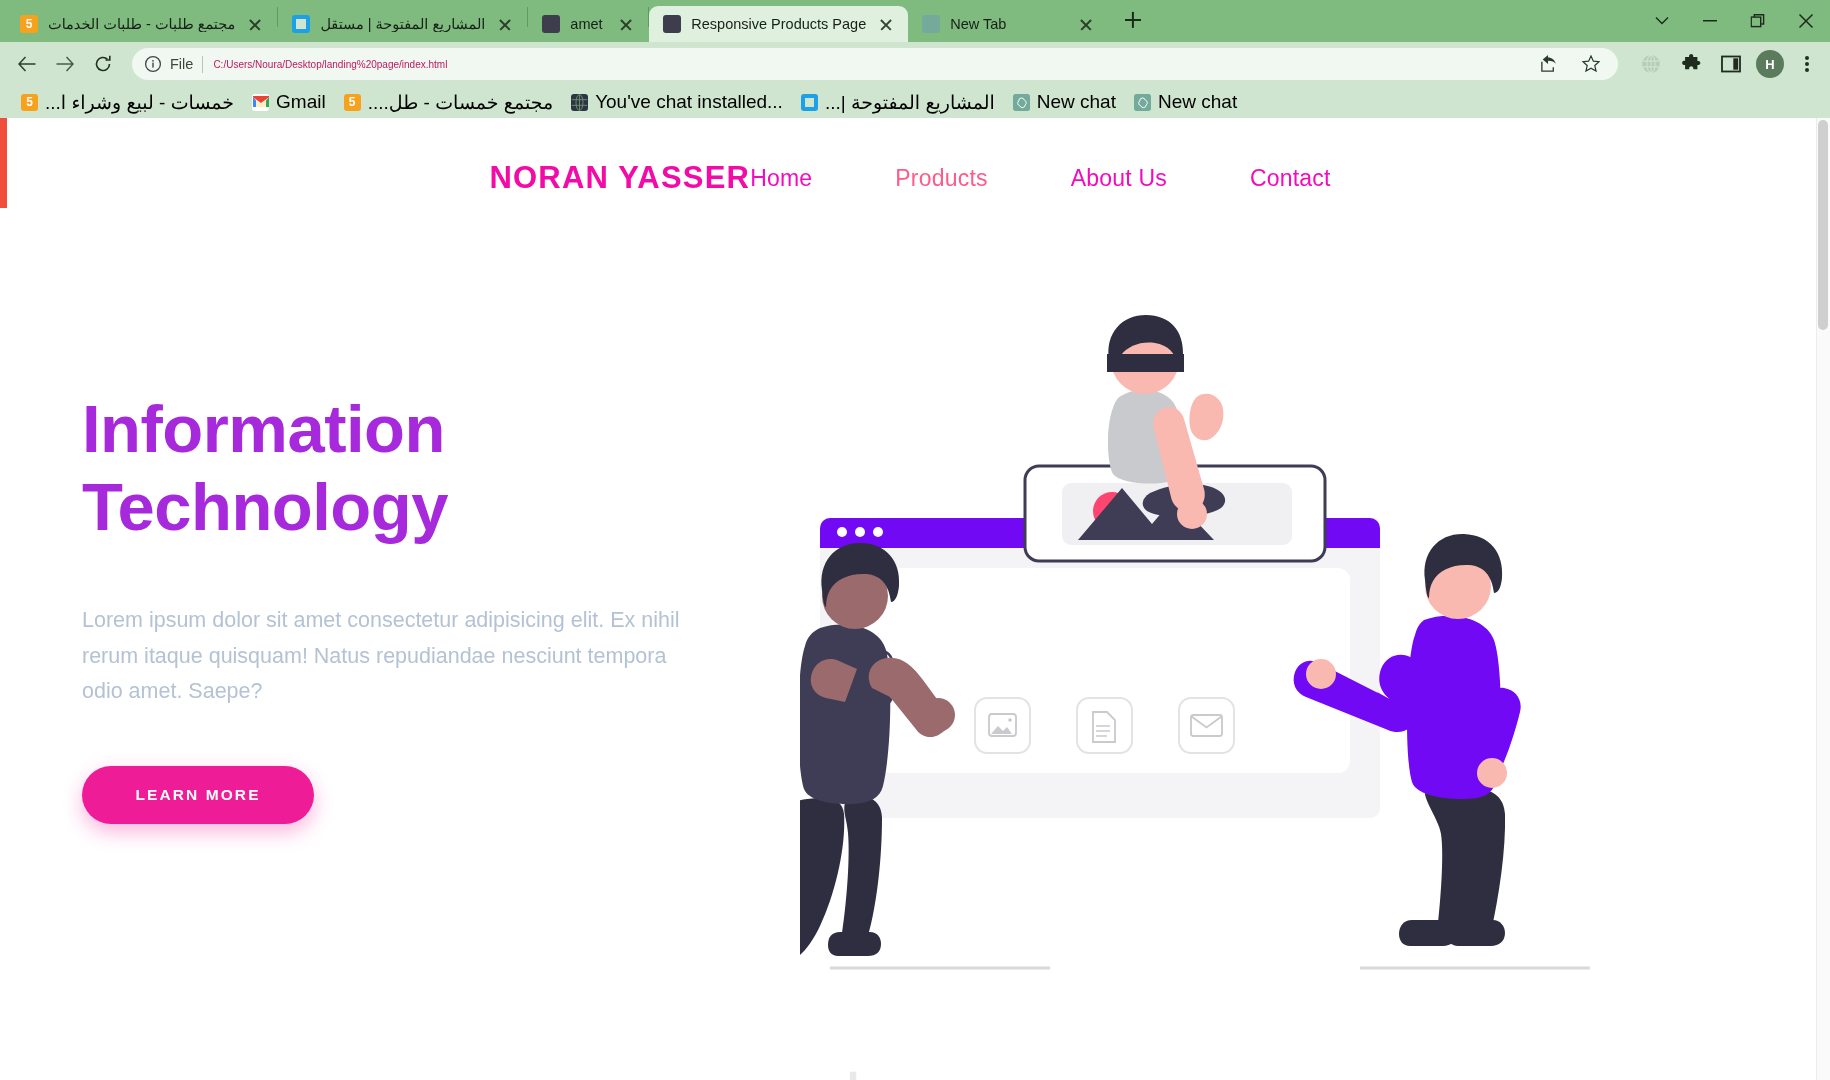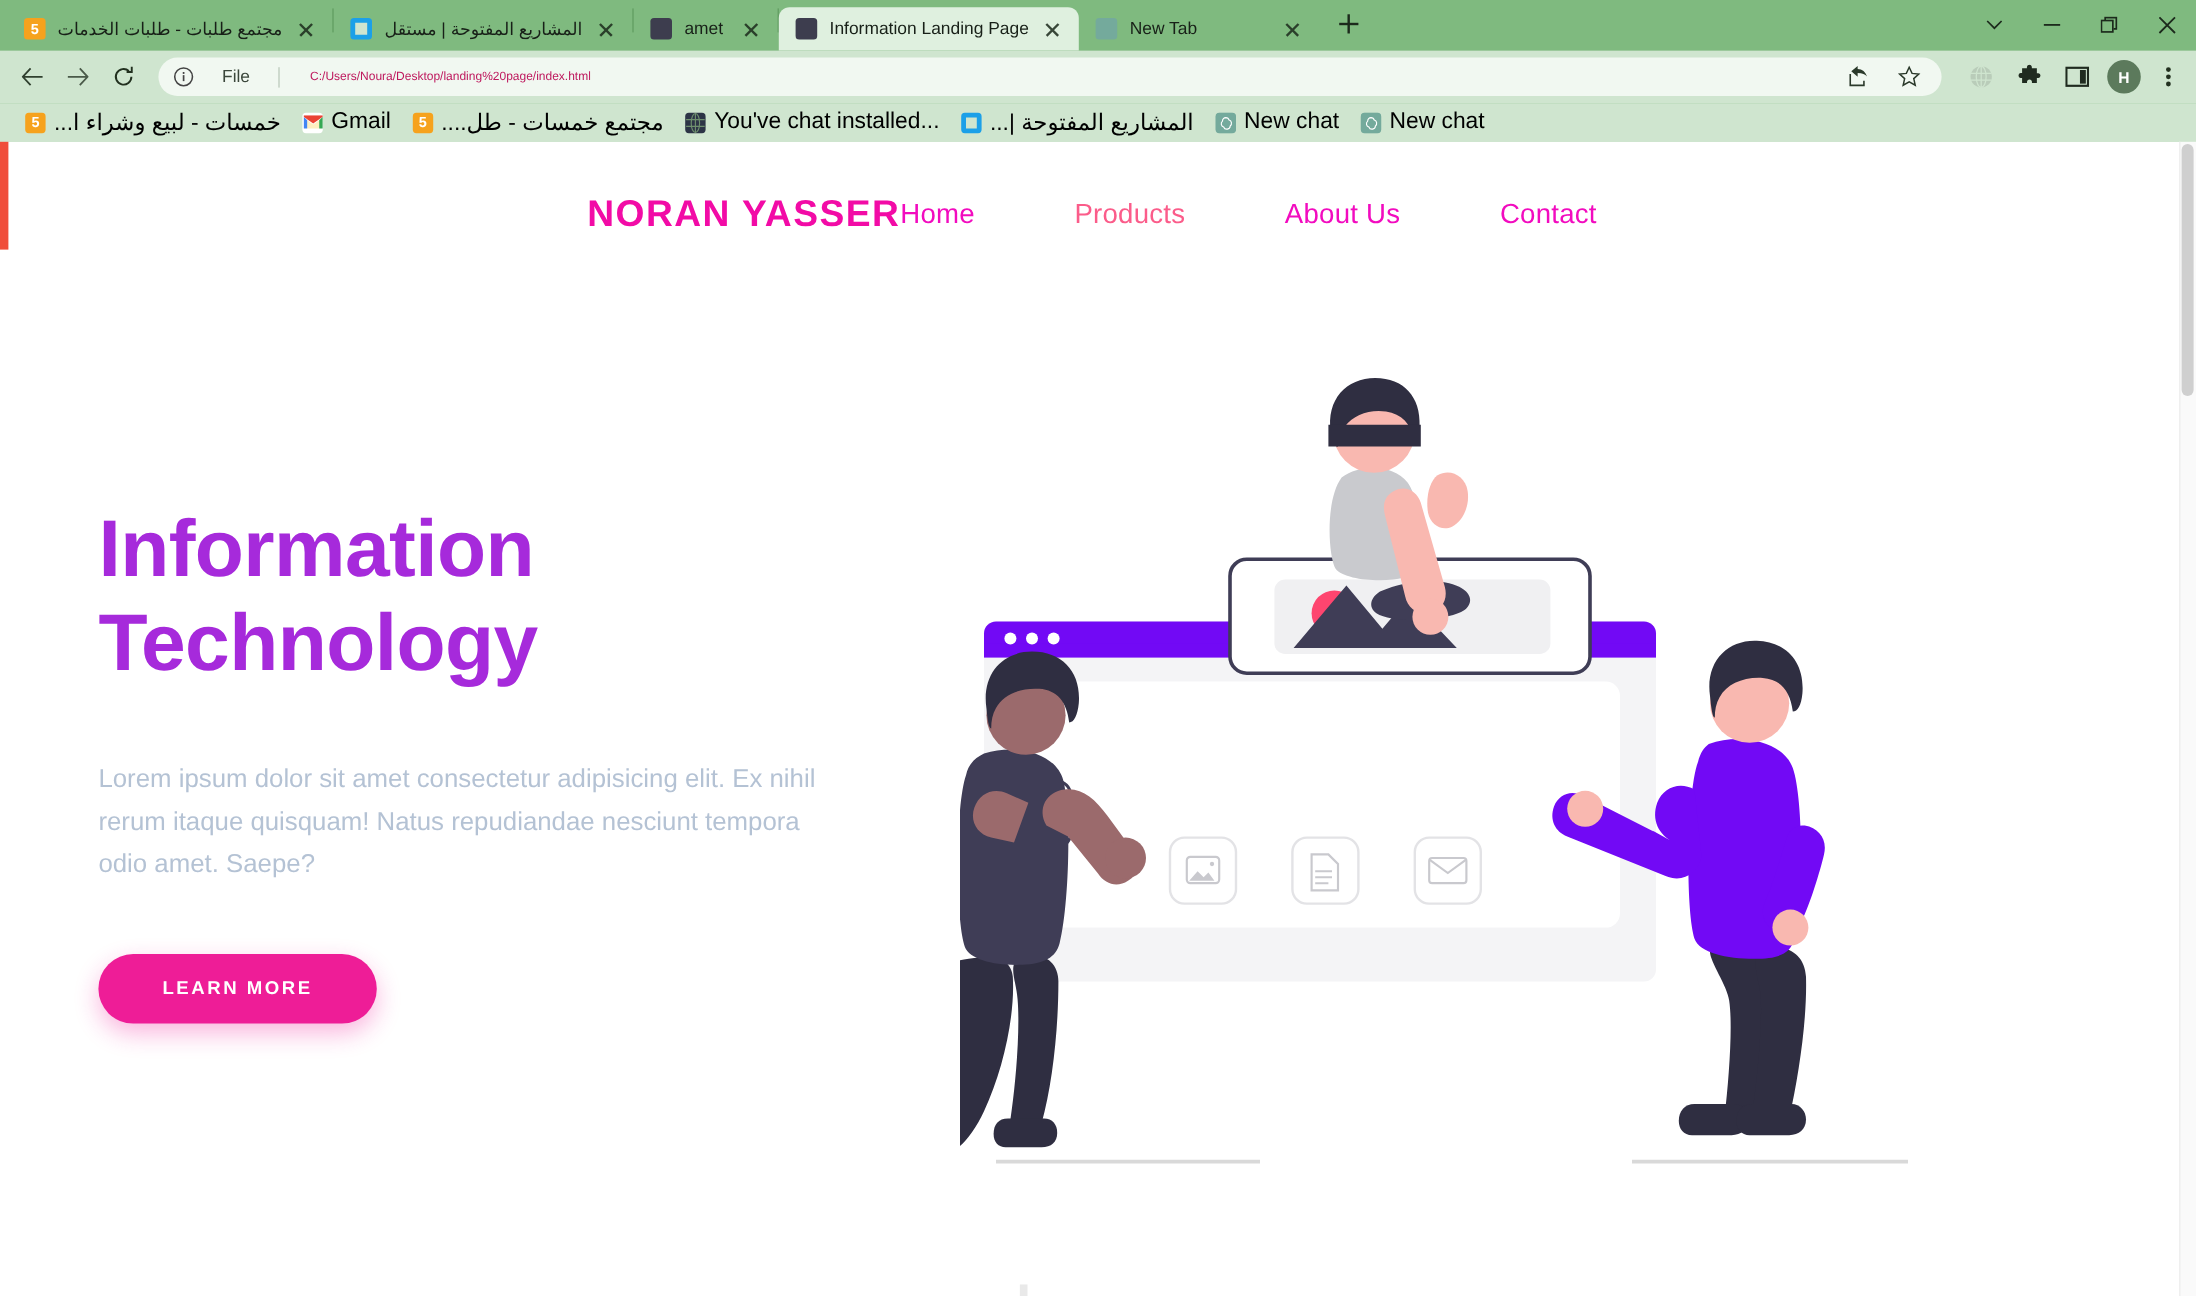--- a/index.html
+++ b/index.html
@@ -60,21 +60,20 @@
     height: 44px; background: #cfe5cf; display: flex; align-items: center;
     padding: 0 10px; gap: 4px;
   }
   .navbtn { width: 34px; height: 34px; position: relative; border-radius: 50%; flex: 0 0 34px; }
   .navbtn svg { position: absolute; left: 50%; top: 50%; transform: translate(-50%,-50%); }
 
   .omnibox {
     flex: 1 1 auto; height: 32px; background: #f1f8f1; border-radius: 16px;
     display: flex; align-items: center; padding: 0 8px 0 12px; margin: 0 8px;
     position: relative;
-    gap: 15px;
   }
   .omnibox .infoicon { width: 18px; height: 18px; flex: 0 0 18px; margin-right: 8px; }
   .omnibox .scheme { font-size: 14.5px; color: #3b473b; margin-right: 9px; }
   .omnibox .vsep { width:1px; height:17px; background:#b6c7b6; margin-right:10px; }
   .omnibox .url { font-size: 10px; color: #be185d; white-space: nowrap; overflow: hidden; }
   .omnibox .right-icons { margin-left: auto; display:flex; align-items:center; gap: 12px; padding-right:4px; }
 
   .tb-icon { width: 30px; height: 30px; position: relative; flex: 0 0 30px; }
   .tb-icon svg { position: absolute; left: 50%; top: 50%; transform: translate(-50%,-50%); }
   .toolbar-right { display: flex; align-items: center; gap: 10px; padding-left: 6px; }
@@ -114,21 +113,21 @@
   .site-header {
     position:absolute; left:0; top:0; width: calc(100% - 14px); height: 120px;
     display:flex; align-items:center; justify-content:center; padding: 0 78px 0 82px;
   }
   .logo { font-size: 31px; font-weight: 700; letter-spacing: 1.2px; color: #f20ba6; }
   .site-nav { display:flex; align-items:center; gap: 83px; }
   .site-nav a { font-size: 23px; text-decoration:none; color:#f20bbf; letter-spacing:.2px; }
   .site-nav a.hover { color:#fb5c8a; }
 
   
-  .hero-left { position: absolute; left: 82px; top: 301px; width: 650px; }
+  .hero-left { position: absolute; left: 82px; top: 272px; width: 650px; }
   .hero-title {
     font-size: 67px; line-height: 1.16; font-weight: 700; color: #a62adb; letter-spacing: -.5px;
   }
   .hero-sub {
     margin-top: 58px; font-size: 21.5px; line-height: 1.65; color: #b4c2d4; max-width: 620px;
   }
   .cta {
     margin-top: 56px; display:inline-flex; align-items:center; justify-content:center;
     width: 232px; height: 58px; border-radius: 30px; background:#ee1d97; color:#fff;
     font-size: 15.5px; font-weight:700; letter-spacing: 2.1px;
@@ -170,21 +169,21 @@
 
       <div class="tab">
         <span class="favicon icon-globe-dark"></span>
         <span class="tabtitle">amet</span>
         <span class="tabclose"></span>
       </div>
       <div class="tabsep"></div>
 
       <div class="tab active" style="min-width:250px;">
         <span class="favicon icon-globe-dark"></span>
-        <span class="tabtitle">Information Landing Page</span>
+        <span class="tabtitle">Responsive Products Page</span>
         <span class="tabclose"></span>
       </div>
 
       <div class="tab" style="min-width:200px;">
         <span class="favicon icon-gpt"></span>
         <span class="tabtitle">New Tab</span>
         <span class="tabclose"></span>
       </div>
 
       <div class="newtab-btn"></div>

